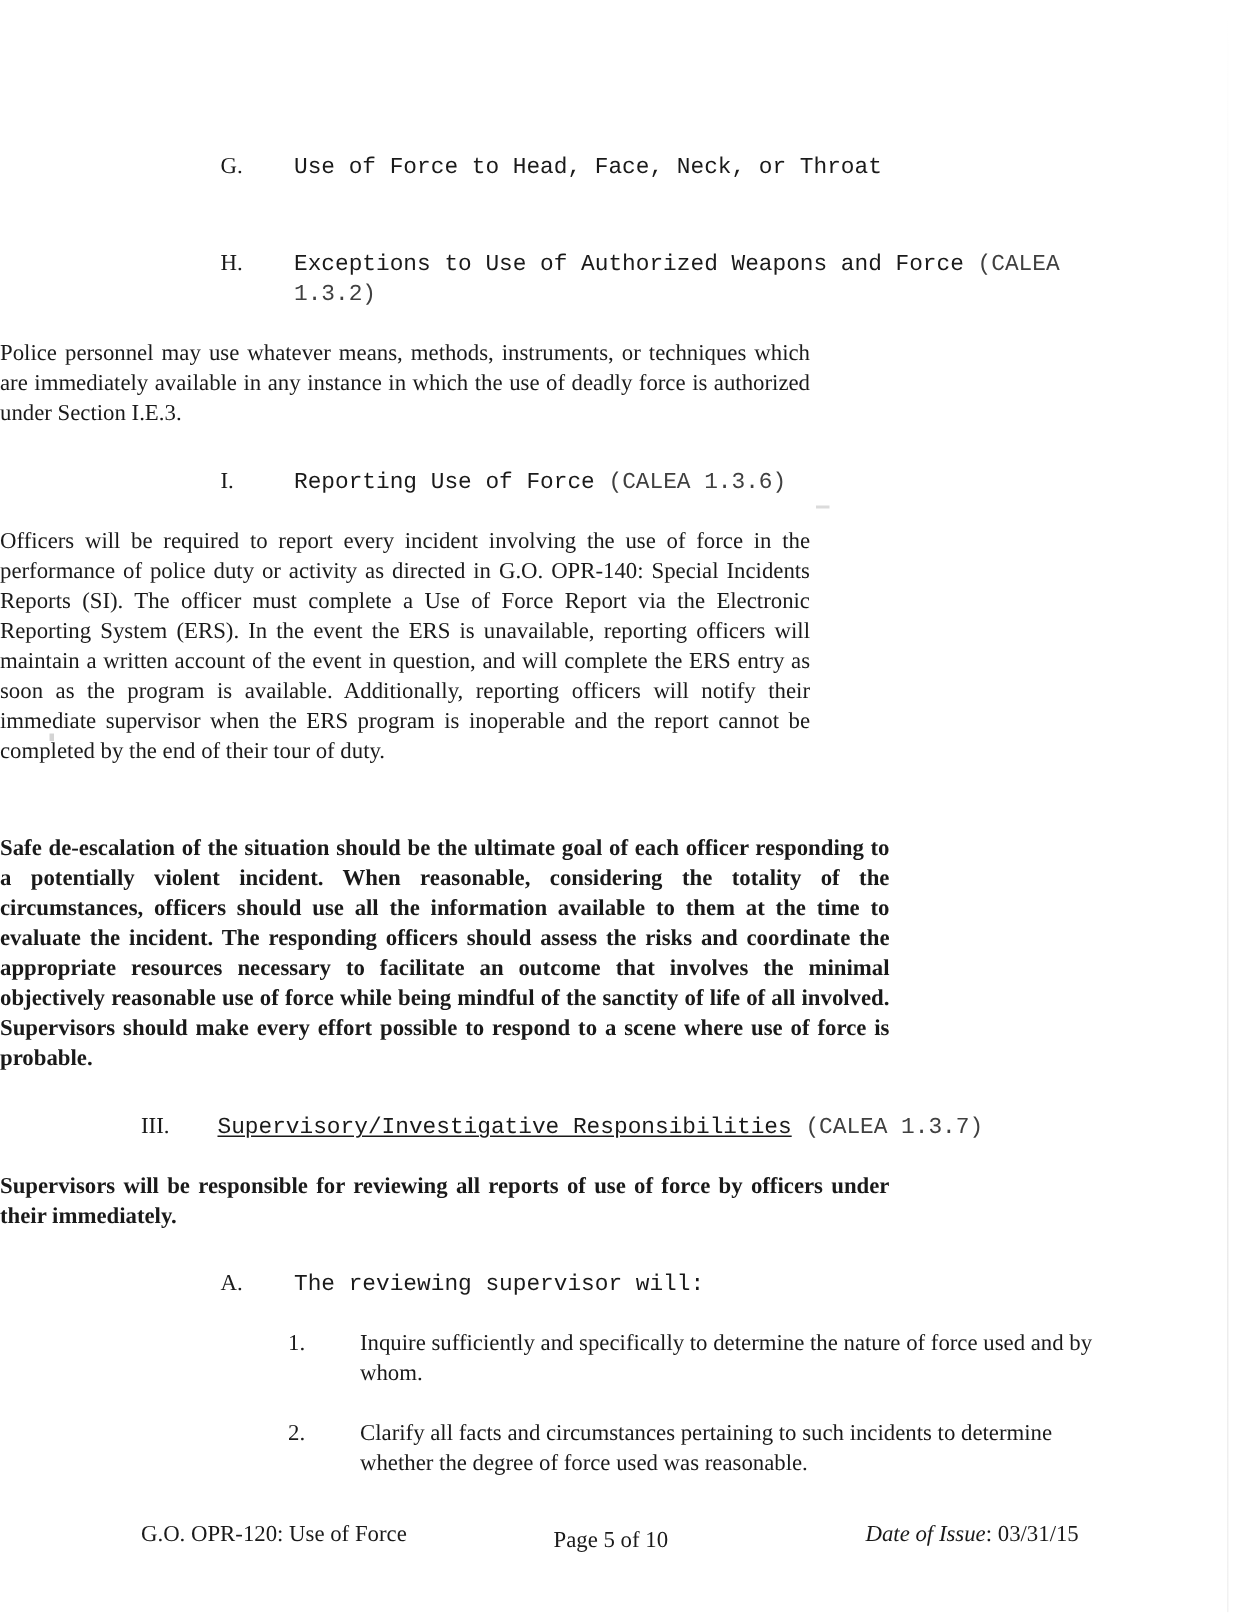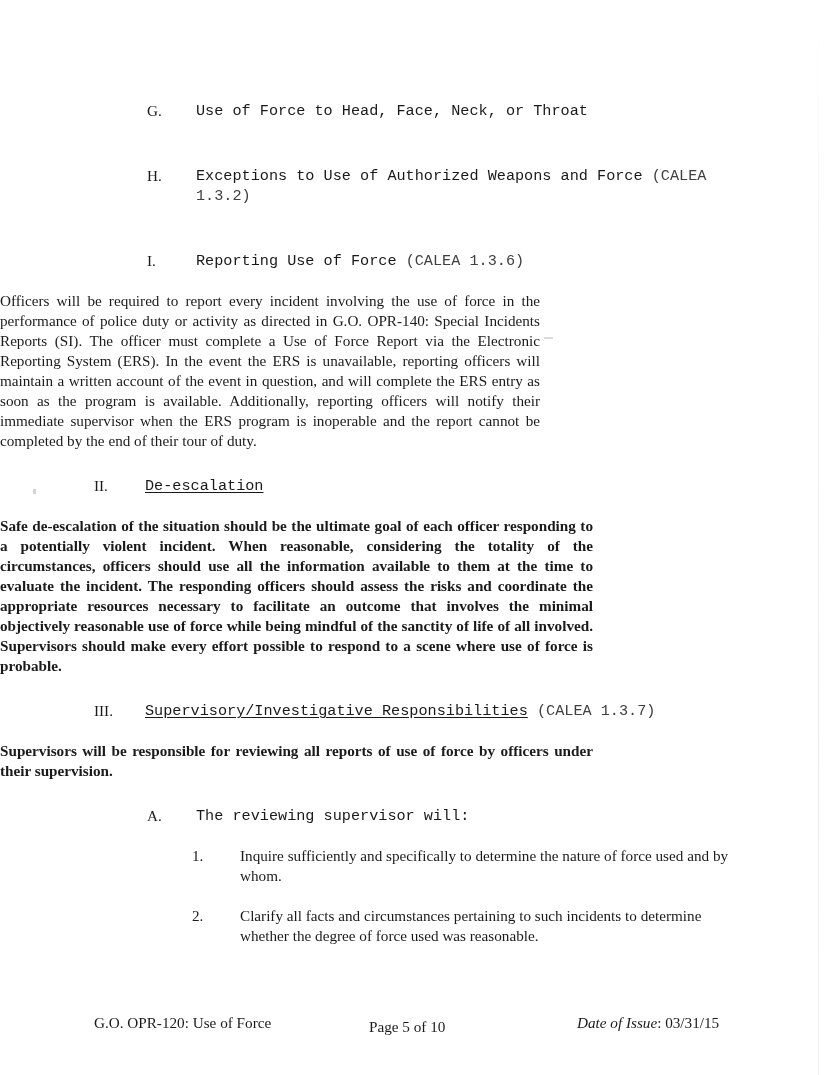--- a/index.html
+++ b/index.html
@@ -141,47 +141,44 @@
     </div>
     <div class="gap-md"></div>
 
     <div class="gap-lg"></div>
 
     <div class="row lvl-alpha">
       <span class="marker">H.</span>
       <span class="text heading-text"><span>Exceptions to Use of Authorized Weapons and Force</span> <span class="calea">(CALEA 1.3.2)</span></span>
     </div>
     <div class="gap-md"></div>
+    <p class="para para-indent-196">Police personnel may use whatever means, methods, instruments, or techniques which are immediately available in any instance in which the use of deadly force is authorized under Section I.E.3.</p>
 
     <div class="gap-lg"></div>
 
     <div class="row lvl-alpha">
       <span class="marker">I.</span>
       <span class="text heading-text"><span>Reporting Use of Force</span> <span class="calea">(CALEA 1.3.6)</span></span>
     </div>
     <div class="gap-md"></div>
     <p class="para para-indent-196">Officers will be required to report every incident involving the use of force in the performance of police duty or activity as directed in G.O. OPR-140: Special Incidents Reports (SI). The officer must complete a Use of Force Report via the Electronic Reporting System (ERS). In the event the ERS is unavailable, reporting officers will maintain a written account of the event in question, and will complete the ERS entry as soon as the program is available. Additionally, reporting officers will notify their immediate supervisor when the ERS program is inoperable and the report cannot be completed by the end of their tour of duty.</p>
 
     <div class="gap-lg"></div>
 
-    <div class="row lvl-roman">
-      <span class="marker">II.</span>
-      <span class="text heading-text u">De-escalation</span>
-    </div>
     <div class="gap-md"></div>
     <p class="para para-indent-143">Safe de-escalation of the situation should be the ultimate goal of each officer responding to a potentially violent incident. When reasonable, considering the totality of the circumstances, officers should use all the information available to them at the time to evaluate the incident. The responding officers should assess the risks and coordinate the appropriate resources necessary to facilitate an outcome that involves the minimal objectively reasonable use of force while being mindful of the sanctity of life of all involved. Supervisors should make every effort possible to respond to a scene where use of force is probable.</p>
 
     <div class="gap-lg"></div>
 
     <div class="row lvl-roman">
       <span class="marker">III.</span>
       <span class="text heading-text"><span class="u">Supervisory/Investigative Responsibilities</span> <span class="calea">(CALEA 1.3.7)</span></span>
     </div>
     <div class="gap-md"></div>
-    <p class="para para-indent-143">Supervisors will be responsible for reviewing all reports of use of force by officers under their supervision.</p>
+    <p class="para para-indent-143">Supervisors will be responsible for reviewing all reports of use of force by officers under their immediately.</p>
 
     <div class="gap-lg"></div>
 
     <div class="row lvl-alpha">
       <span class="marker">A.</span>
       <span class="text heading-text">The reviewing supervisor will:</span>
     </div>
 
     <div class="gap-md"></div>
 

